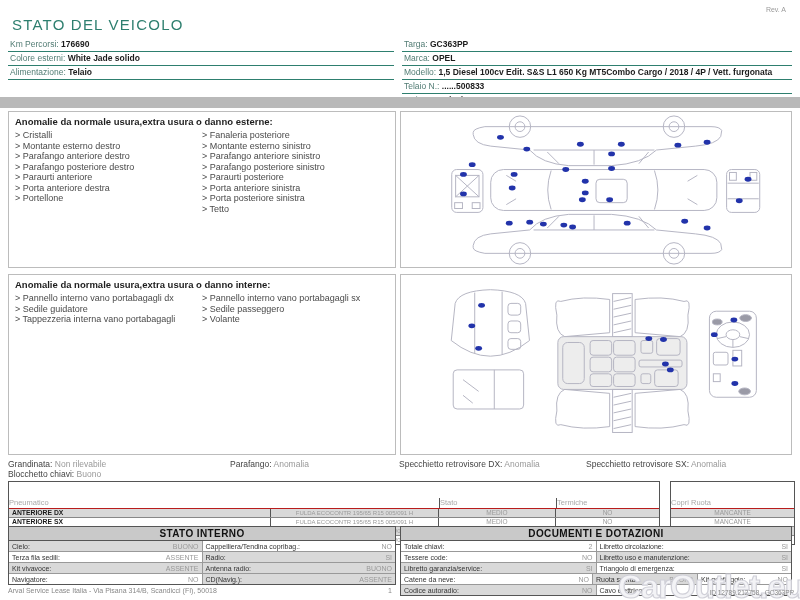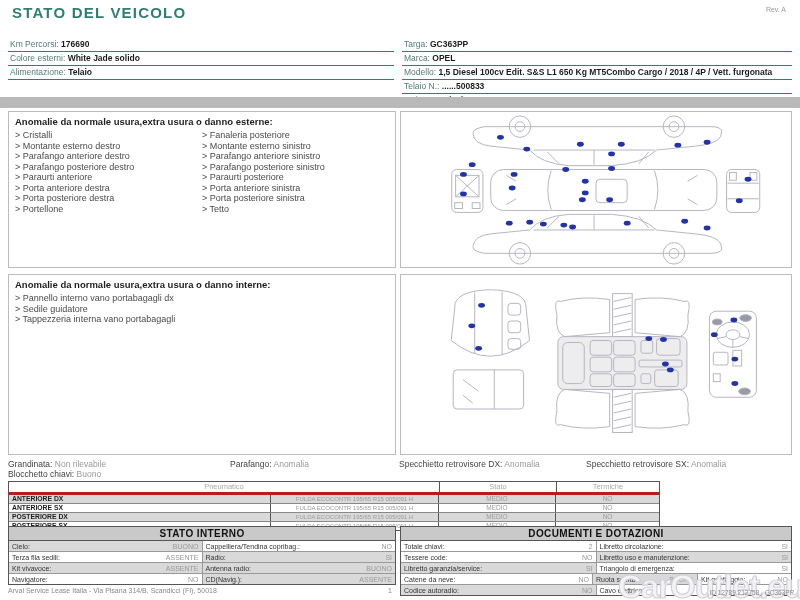--- a/index.html
+++ b/index.html
@@ -1,18 +1,18 @@
 <!DOCTYPE html>
 <html><head>
 <meta charset="utf-8">
 <style>
   html,body{margin:0;padding:0;background:#fff;}
   .page{position:relative;width:800px;height:600px;background:#ffffff;overflow:hidden;
         font-family:"Liberation Sans",sans-serif;color:#222;}
-  .title{position:absolute;left:12px;top:4px;font-size:15px;font-weight:bold;
+  .title{position:absolute;left:12px;top:16px;font-size:15px;font-weight:normal;
          color:#2e7f6f;letter-spacing:1.2px;}
   .rev{position:absolute;right:14px;top:6px;font-size:7px;color:#9a9a9a;}
 
   .fields{position:absolute;top:38px;}
   .fields-left{left:8px;width:386px;}
   .fields-right{left:402px;width:390px;}
   .field-row{border-bottom:1px solid #2e7f6f;padding:1px 0 1px 2px;
              font-size:8.5px;line-height:11px;color:#527c74;}
   .field-row b{color:#1c1c1c;font-weight:bold;}
 
@@ -29,22 +29,22 @@
 
   .status{position:absolute;left:8px;top:459px;width:786px;height:20px;font-size:8.5px;}
   .status .item{position:absolute;top:0;white-space:nowrap;}
   .status .line2{position:absolute;left:0;top:10px;white-space:nowrap;}
   .sl{color:#444;}
   .sv{color:#999;}
 
   .tyres{position:absolute;left:8px;top:481px;width:787px;display:flex;font-size:6.5px;}
   .tyres-main{width:652px;border:1px solid #555;box-sizing:border-box;}
   .tyres-cr{margin-left:10px;width:125px;border:1px solid #555;box-sizing:border-box;}
-  .thead{display:flex;border-bottom:3px solid #b91c1c;color:#aaa;font-size:7.5px;
-         text-align:center;line-height:10px;height:10px;}
+  .thead{display:flex;border-bottom:1px solid #b91c1c;color:#aaa;font-size:7.5px;
+         text-align:left;line-height:10px;height:10px;margin-top:16px;}
   .h-pneu{width:430px;border-right:1px solid #555;}
   .h-stato{width:116px;border-right:1px solid #555;}
   .h-term{flex:1;}
   .h-cr{flex:1;}
   .trow{display:flex;height:8px;line-height:8px;border-bottom:1px solid #888;}
   .trow:last-child{border-bottom:none;}
   .trow.shade{background:#d9d9d9;}
   .c-pos{width:262px;border-right:1px solid #555;font-weight:bold;color:#1c1c1c;
          padding-left:3px;box-sizing:border-box;font-size:6.8px;}
   .c-tyre{width:167px;border-right:1px solid #555;color:#9a9a9a;text-align:center;font-size:6px;}
@@ -101,21 +101,20 @@
   <div class="panel" id="ext-left">
     <h3>Anomalie da normale usura,extra usura o danno esterne:</h3>
     <div class="cols">
       <div class="col">
           <div>&gt; Cristalli</div>
           <div>&gt; Montante esterno destro</div>
           <div>&gt; Parafango anteriore destro</div>
           <div>&gt; Parafango posteriore destro</div>
           <div>&gt; Paraurti anteriore</div>
           <div>&gt; Porta anteriore destra</div>
-          <div>&gt; Porta posteriore destra</div>
           <div>&gt; Portellone</div>
         </div>
       <div class="col">
           <div>&gt; Fanaleria posteriore</div>
           <div>&gt; Montante esterno sinistro</div>
           <div>&gt; Parafango anteriore sinistro</div>
           <div>&gt; Parafango posteriore sinistro</div>
           <div>&gt; Paraurti posteriore</div>
           <div>&gt; Porta anteriore sinistra</div>
           <div>&gt; Porta posteriore sinistra</div>
@@ -193,20 +192,25 @@
   </div>
 
   <div class="panel" id="int-left">
     <h3>Anomalie da normale usura,extra usura o danno interne:</h3>
     <div class="cols">
       <div class="col">
           <div>&gt; Pannello interno vano portabagagli dx</div>
           <div>&gt; Sedile guidatore</div>
           <div>&gt; Tappezzeria interna vano portabagagli</div>
         </div>
+      <div class="col">
+          <div>&gt; Pannello interno vano portabagagli sx</div>
+          <div>&gt; Sedile passeggero</div>
+          <div>&gt; Volante</div>
+        </div>
     </div>
   </div>
 
   <div class="panel" id="int-right">
     <svg viewBox="0 0 391 181" width="389" height="177" style="margin-top:1px">
       <g stroke="#b4b4c2" fill="none" stroke-width="1">
         <g>
           <path d="M52,28 Q56,15 88,14 Q120,15 124,28 L128,66 Q108,82 88,82 Q68,82 48,66 Z"></path>
           <path d="M72,17 L72,79 M100,16 L100,80"></path>
           <rect x="106" y="28" width="13" height="12" rx="3"></rect>
@@ -309,20 +313,39 @@
             <span class="c-term">NO</span>
           </div>
           <div class="trow">
             <span class="c-pos">POSTERIORE SX</span>
             <span class="c-tyre">FULDA ECOCONTR 195/65 R15 005/091 H</span>
             <span class="c-stato">MEDIO</span>
             <span class="c-term">NO</span>
           </div>
         </div>
     </div>
+    <div class="tyres-cr">
+      <div class="thead">
+        <span class="h-cr">Copri Ruota</span>
+      </div>
+      <div id="cr-rows">
+          <div class="trow shade">
+            <span class="c-cr">MANCANTE</span>
+          </div>
+          <div class="trow">
+            <span class="c-cr">MANCANTE</span>
+          </div>
+          <div class="trow shade">
+            <span class="c-cr">MANCANTE</span>
+          </div>
+          <div class="trow">
+            <span class="c-cr">MANCANTE</span>
+          </div>
+        </div>
+    </div>
   </div>
 
   <div class="bt" id="stato-interno">
     <div class="bt-title">STATO INTERNO</div>
     <div id="si-rows">
         <div class="bt-row">
           <div class="bt-cell shade" style="flex: 1 1 0%;">
             <span class="bl">Cielo:</span>
             <span class="bv">BUONO</span>
           </div>

